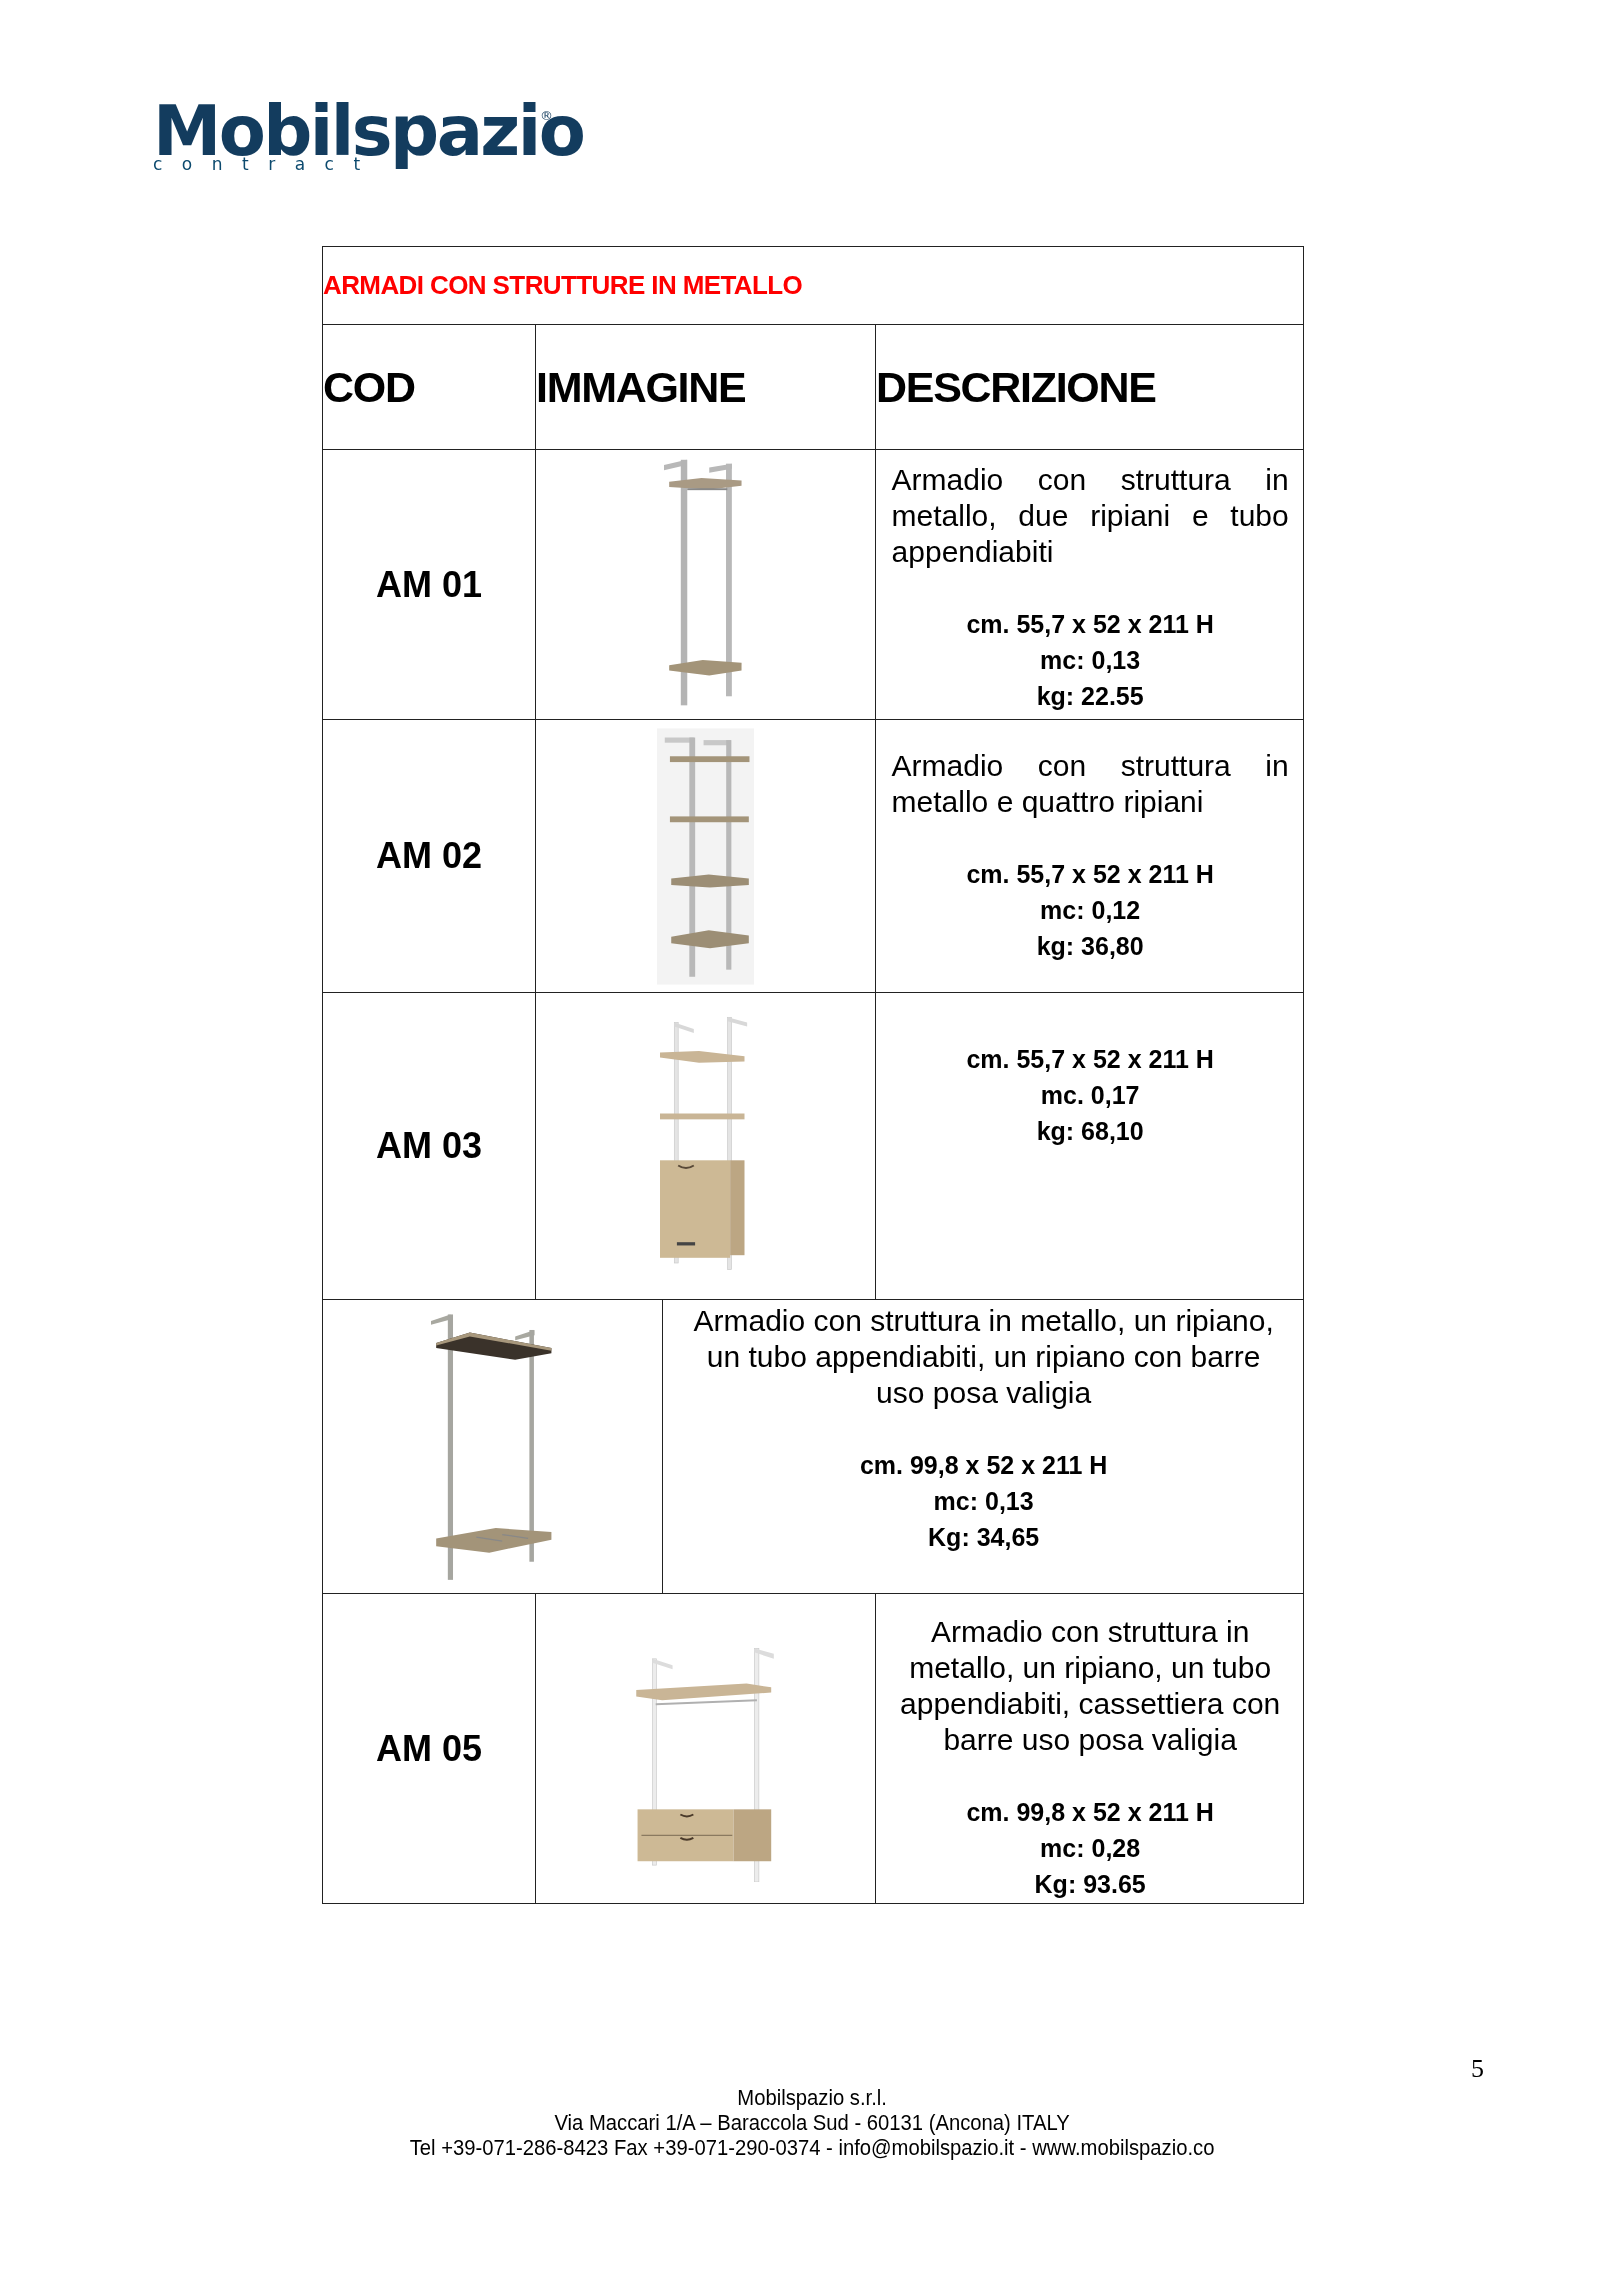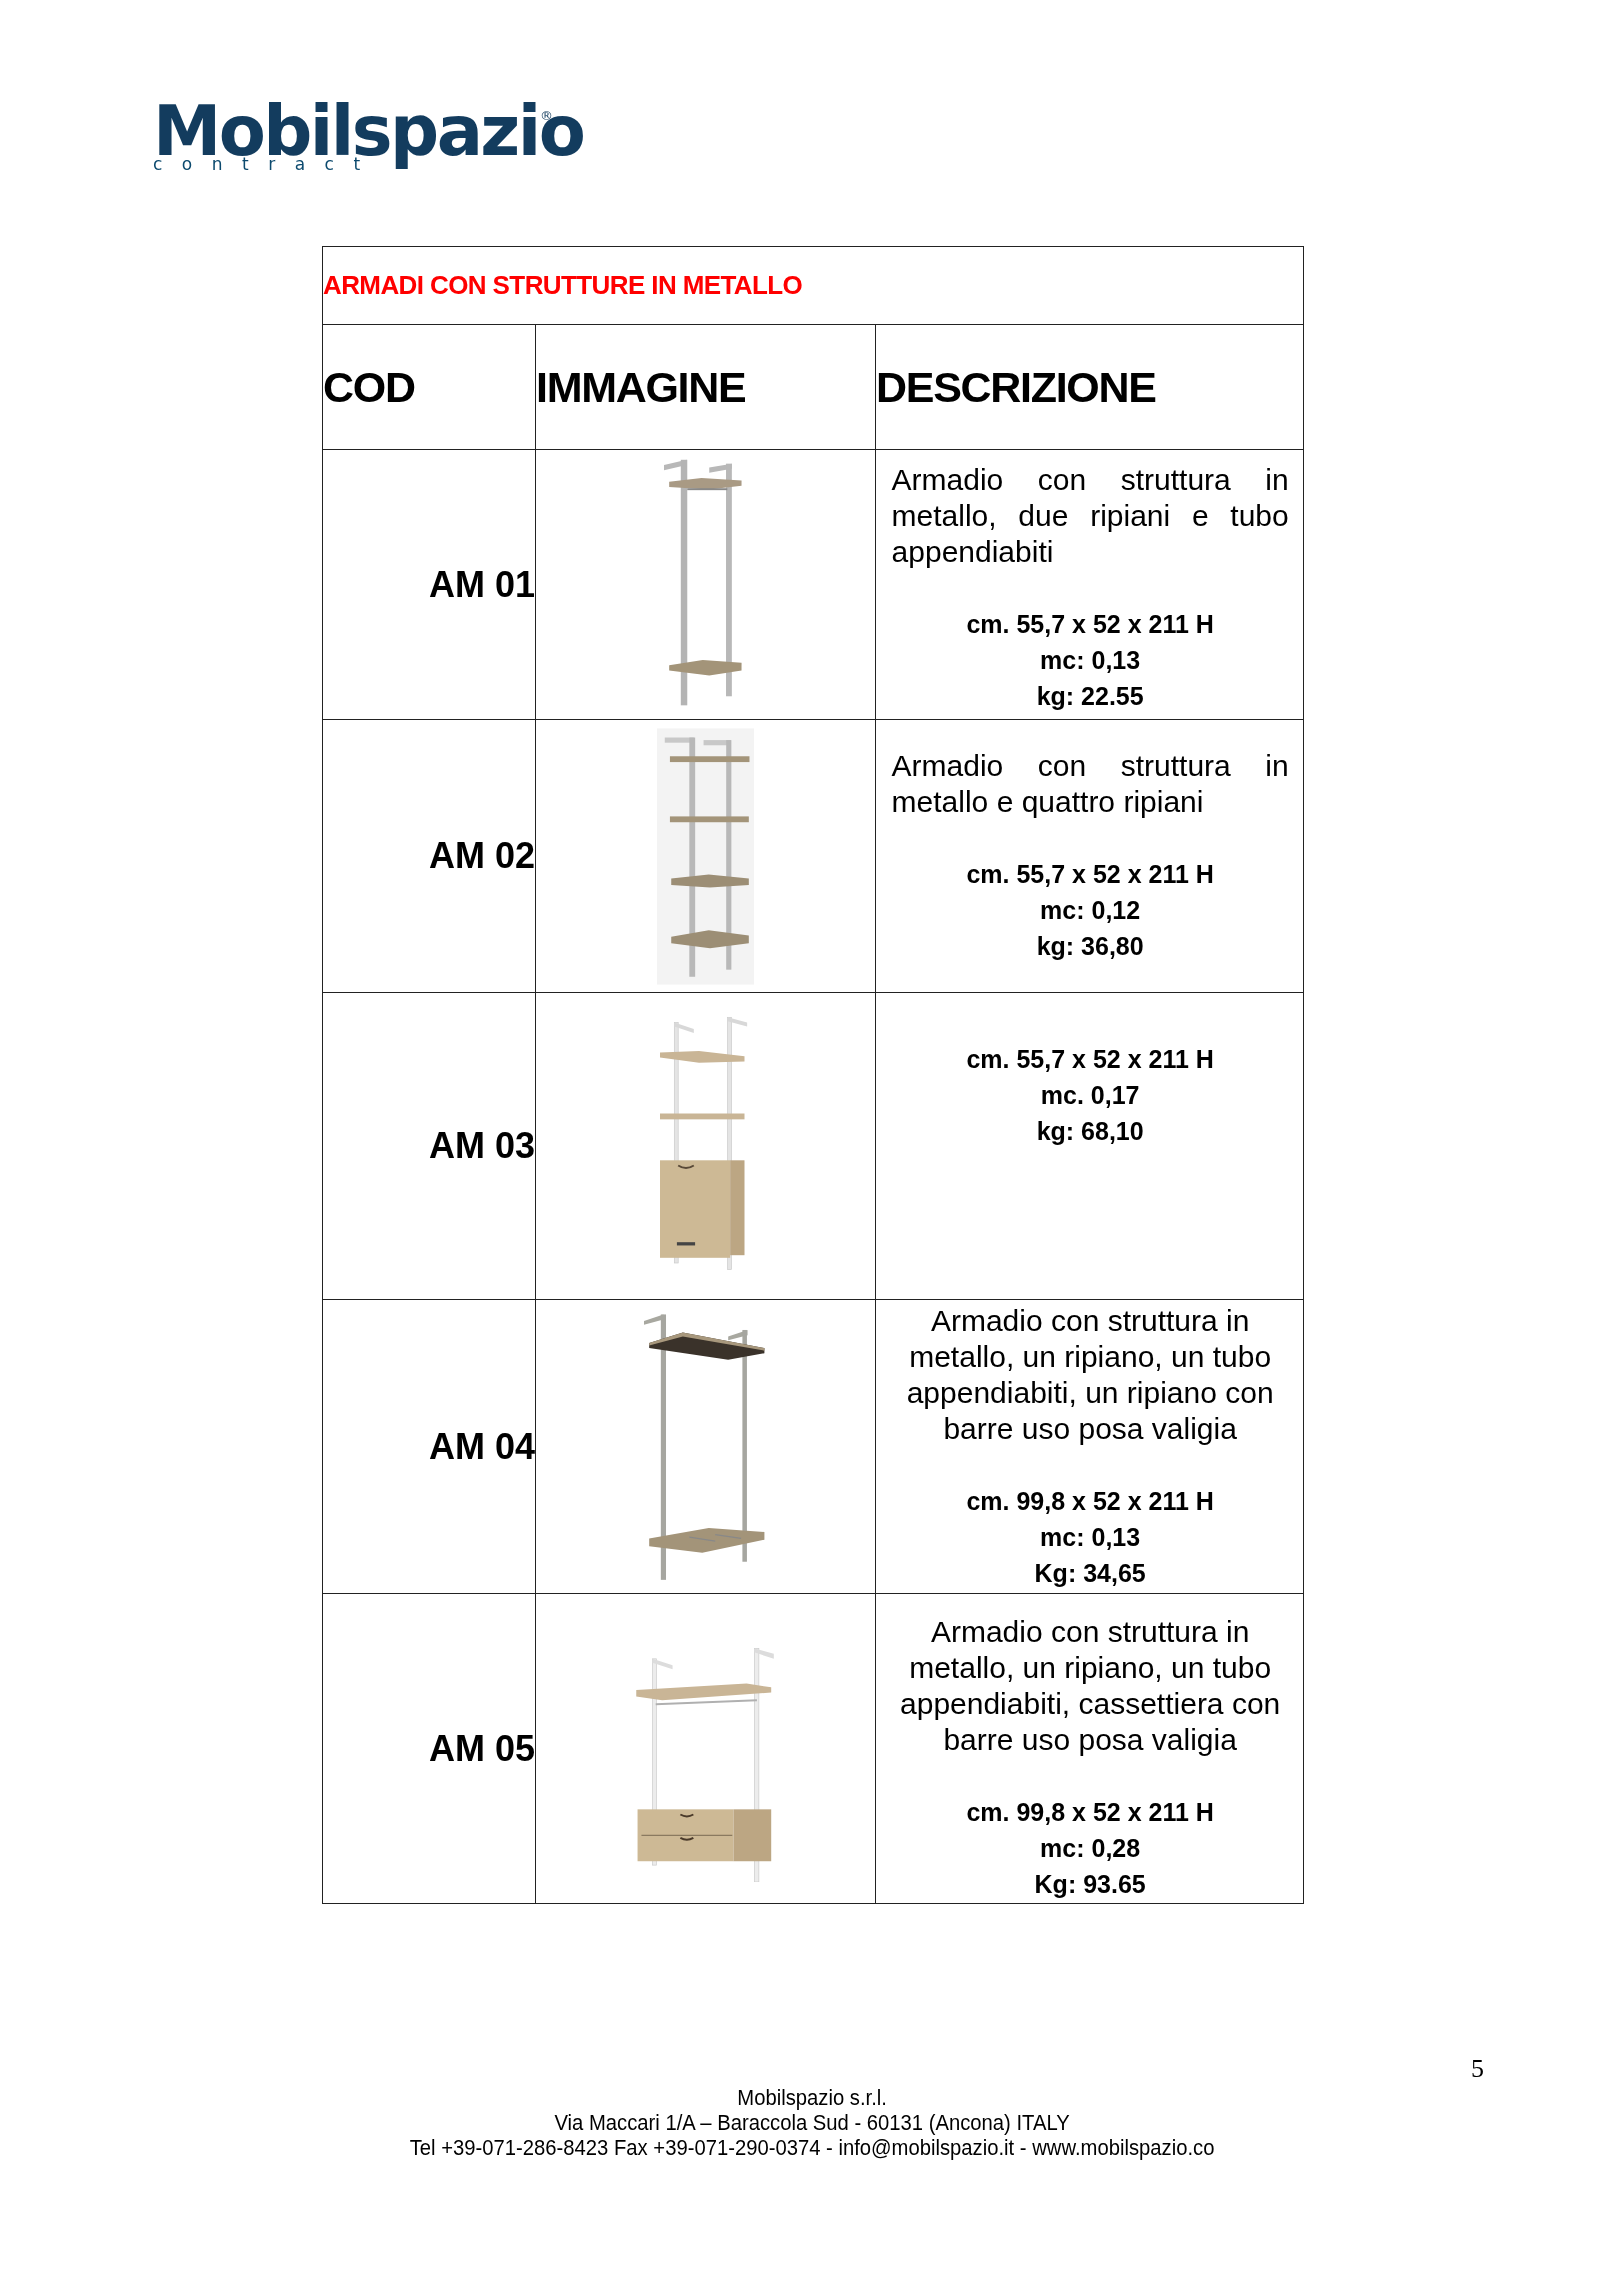--- a/index.html
+++ b/index.html
@@ -7,21 +7,21 @@
   .logo { position:absolute; left:153px; top:96px; width:396px; height:78px; }
   .logo-main { position:absolute; left:0; top:0; font-family:"DejaVu Sans", sans-serif; font-weight:bold; font-size:70px; letter-spacing:-2.6px; color:#133c5e; line-height:1; transform:scaleX(0.98); transform-origin:left top; }
   .logo-reg { position:absolute; left:387px; top:11.7px; font-size:13px; color:#133c5e; font-family:"DejaVu Sans", sans-serif; }
   .logo-sub { position:absolute; left:0; top:60px; font-family:"DejaVu Sans", sans-serif; font-size:17px; letter-spacing:19.5px; color:#0c4a6e; line-height:1; }
 
   .tbl { position:absolute; left:322px; top:246px; width:982px; border:1.9px solid #222; box-sizing:border-box; }
   .title-row { height:77px; border-bottom:1.9px solid #222; display:flex; align-items:center; }
   .title-text { color:#ff0000; font-family:"Liberation Sans", sans-serif; font-weight:bold; font-size:26px; letter-spacing:-0.6px; }
   .row { display:flex; border-bottom:1.9px solid #222; box-sizing:border-box; }
   .row:last-child { border-bottom:none; }
-  .c1 { width:213px; border-right:1.9px solid #222; box-sizing:border-box; display:flex; align-items:center; justify-content:flex-end; }
+  .c1 { width:213px; border-right:1.9px solid #222; box-sizing:border-box; display:flex; align-items:center; justify-content:center; }
   .c2 { width:340px; border-right:1.9px solid #222; box-sizing:border-box; display:flex; align-items:center; justify-content:center; }
   .c3 { flex:1; box-sizing:border-box; padding:11.7px 14.3px 0 15.6px; }
   .hdr .c1, .hdr .c2, .hdr .c3 { display:flex; align-items:center; justify-content:flex-start; padding:0; }
   .hdr-text { font-family:"Liberation Sans", sans-serif; font-weight:bold; font-size:43px; letter-spacing:-1.3px; }
   .code { font-family:"Liberation Sans", sans-serif; font-weight:bold; font-size:36px; }
   .desc { font-family:"Liberation Sans", sans-serif; font-size:30px; line-height:36px; }
   .desc.just { text-align:justify; text-align-last:left; }
   .desc.center { text-align:center; }
   .specs { font-family:"Liberation Sans", sans-serif; font-weight:bold; font-size:25px; line-height:36px; text-align:center; margin-top:36px; }
   .specs div { margin:0; }
@@ -130,23 +130,20 @@
     <div class="c3">
       <div class="specs">
         <div>cm. 55,7 x 52 x 211 H</div>
         <div>mc. 0,17</div>
         <div>kg: 68,10</div>
       </div>
     </div>
   </div>
 
   <div class="row" style="height:294px;">
-    <div class="c1">
-        <span class="code">AM 04</span>
-      </div>
     <div class="c2">
       <svg class="prod" width="123" height="273" viewBox="0 0 190 420">
         <polygon points="0,16 30,6 30,14 0,22" fill="#a8a8a0"></polygon>
         <polygon points="130,40 160,30 160,38 130,46" fill="#a8a8a0"></polygon>
         <rect x="26" y="6" width="8" height="410" fill="#a6a6a0"></rect>
         <rect x="152" y="30" width="7" height="358" fill="#a6a6a0"></rect>
         <polygon points="8,50 60,34 186,58 186,66 130,76 8,58" fill="#3a322a"></polygon>
         <polygon points="8,50 60,34 186,58 186,62 60,40 8,54" fill="#a8987d"></polygon>
         <polygon points="8,352 100,336 186,342 186,354 90,374 8,364" fill="#a39479"></polygon>
         <line x1="70" y1="350" x2="110" y2="356" stroke="#888" stroke-width="2"></line>

